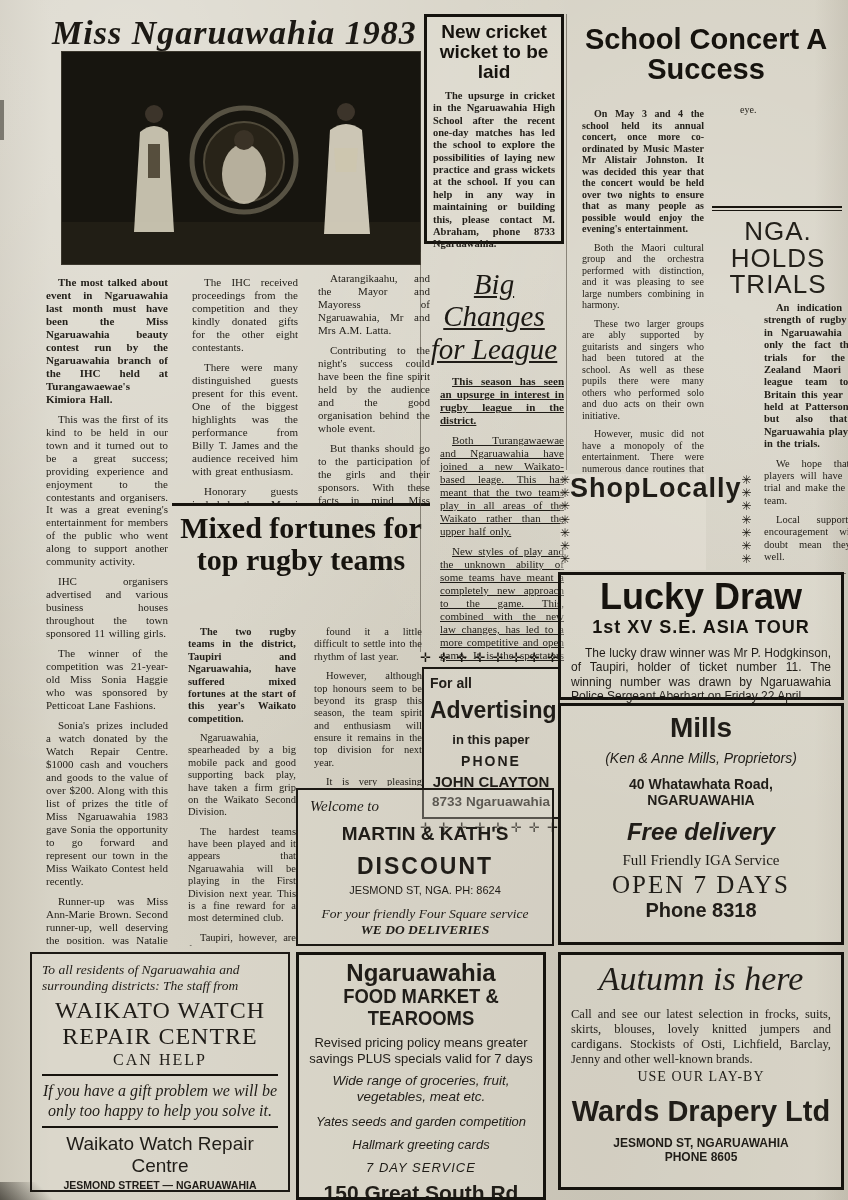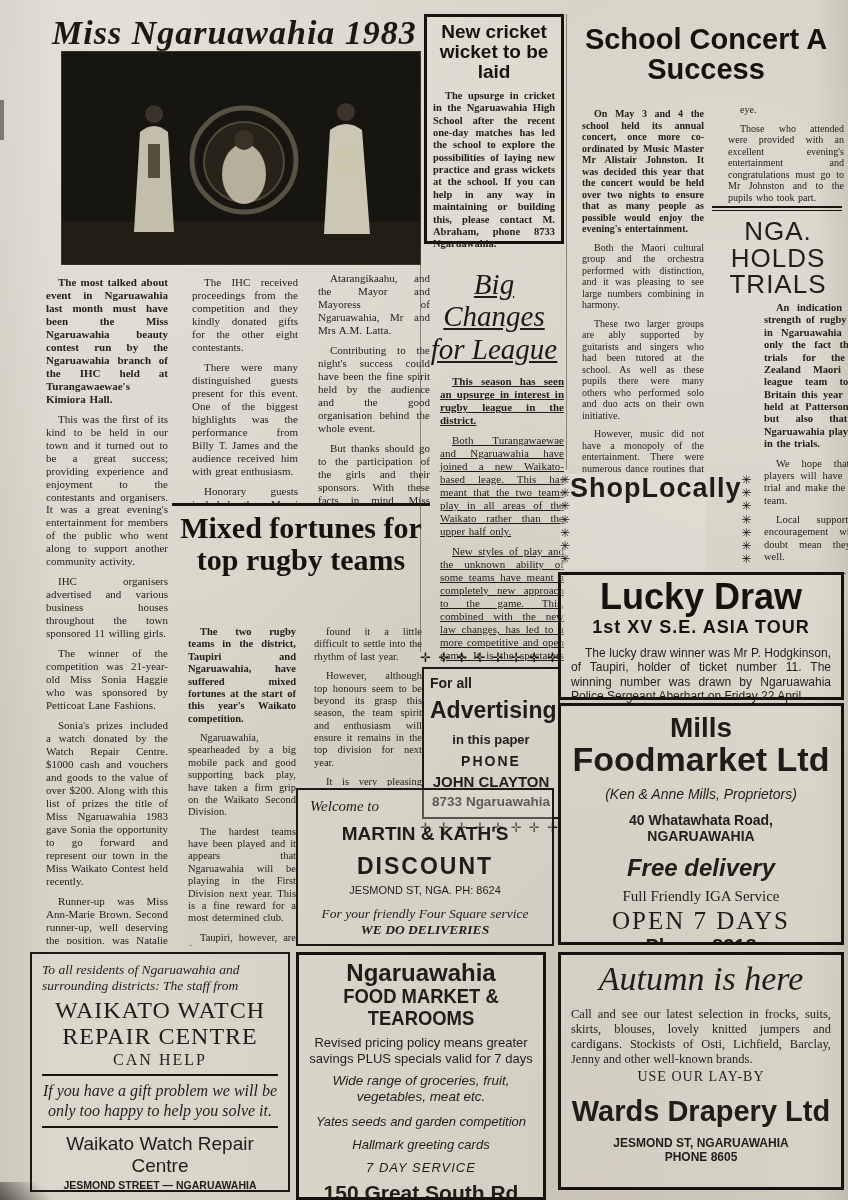--- a/index.html
+++ b/index.html
@@ -150,21 +150,20 @@
 
   <div class="abs headline-sans center tight" style="left:568px;top:24px;width:276px;font-size:29px;">School Concert A Success</div>
   <div class="abs col col-sm serif" style="left:566px;top:108px;width:138px;height:364px;overflow:hidden;">
       <p class="lead">On May 3 and 4 the school held its annual concert, once more co-ordinated by Music Master Mr Alistair Johnston. It was decided this year that the concert would be held over two nights to ensure that as many people as possible would enjoy the evening's entertainment.</p>
       <p>Both the Maori cultural group and the orchestra performed with distinction, and it was pleasing to see large numbers combining in harmony.</p>
       <p>These two larger groups are ably supported by guitarists and singers who had been tutored at the school. As well as these pupils there were many others who performed solo and duo acts on their own initiative.</p>
       <p>However, music did not have a monopoly of the entertainment. There were numerous dance routines that had obviously been well rehearsed and were extremely pleasant to the</p>
     </div>
   <div class="abs col col-sm serif" style="left:712px;top:104px;width:132px;height:100px;overflow:hidden;">
       <p>eye.</p>
-      <p>Those who attended were provided with an excellent evening's entertainment and congratulations must go to Mr Johnston and to the pupils who took part.</p>
     </div>
 
   <div class="abs hrule" style="left:712px;top:206px;width:130px;height:2px;"></div>
   <div class="abs hrule" style="left:712px;top:210px;width:130px;height:1px;"></div>
   <div class="abs sans center" style="left:712px;top:218px;width:132px;font-size:26px;line-height:1.02;letter-spacing:1px;color:#23201a;">
     <div>NGA.</div>
     <div>HOLDS</div>
     <div>TRIALS</div>
   </div>
   <div class="abs col serif" style="left:748px;top:302px;width:132px;height:272px;overflow:hidden;font-size:10.5px;">
@@ -196,21 +195,20 @@
   </div>
 
   <div class="abs boxed" style="left:558px;top:572px;width:286px;height:128px;padding:4px 10px;">
     <div class="headline-sans center" style="font-size:36px;line-height:1.0;">Lucky Draw</div>
     <div class="headline-sans center" style="font-size:18px;margin-top:2px;letter-spacing:1px;">1st XV S.E. ASIA TOUR</div>
     <p class="sans justify" style="font-size:12px;line-height:1.2;margin:8px 0 0;text-indent:14px;">The lucky draw winner was Mr P. Hodgkinson, of Taupiri, holder of ticket number 11. The winning number was drawn by Ngaruawahia Police Sergeant Aberhart on Friday 22 April.</p>
   </div>
 
   <div class="abs boxed" style="left:558px;top:703px;width:286px;height:242px;padding:8px 8px;overflow:hidden;">
     <div class="sans center" style="font-weight:bold;font-size:28px;line-height:1.0;">Mills</div>
-    <div class="sans center" style="font-weight:bold;font-size:34px;line-height:1.05;">Foodmarket Ltd</div>
     <div class="sans center" style="font-style:italic;font-size:14px;margin-top:8px;">(Ken &amp; Anne Mills, Proprietors)</div>
     <div class="sans center" style="font-weight:bold;font-size:14px;margin-top:10px;">40 Whatawhata Road,</div>
     <div class="sans center" style="font-weight:bold;font-size:14px;">NGARUAWAHIA</div>
     <div class="sans center" style="font-weight:bold;font-style:italic;font-size:24px;margin-top:10px;">Free delivery</div>
     <div class="serif center" style="font-size:15px;margin-top:6px;">Full Friendly IGA Service</div>
     <div class="serif center" style="font-size:25px;margin-top:2px;letter-spacing:2px;">OPEN 7 DAYS</div>
     <div class="sans center" style="font-weight:bold;font-size:20px;">Phone 8318</div>
   </div>
 
   <div class="abs boxed-thin" style="left:30px;top:952px;width:260px;height:240px;padding:8px 10px;overflow:hidden;">

